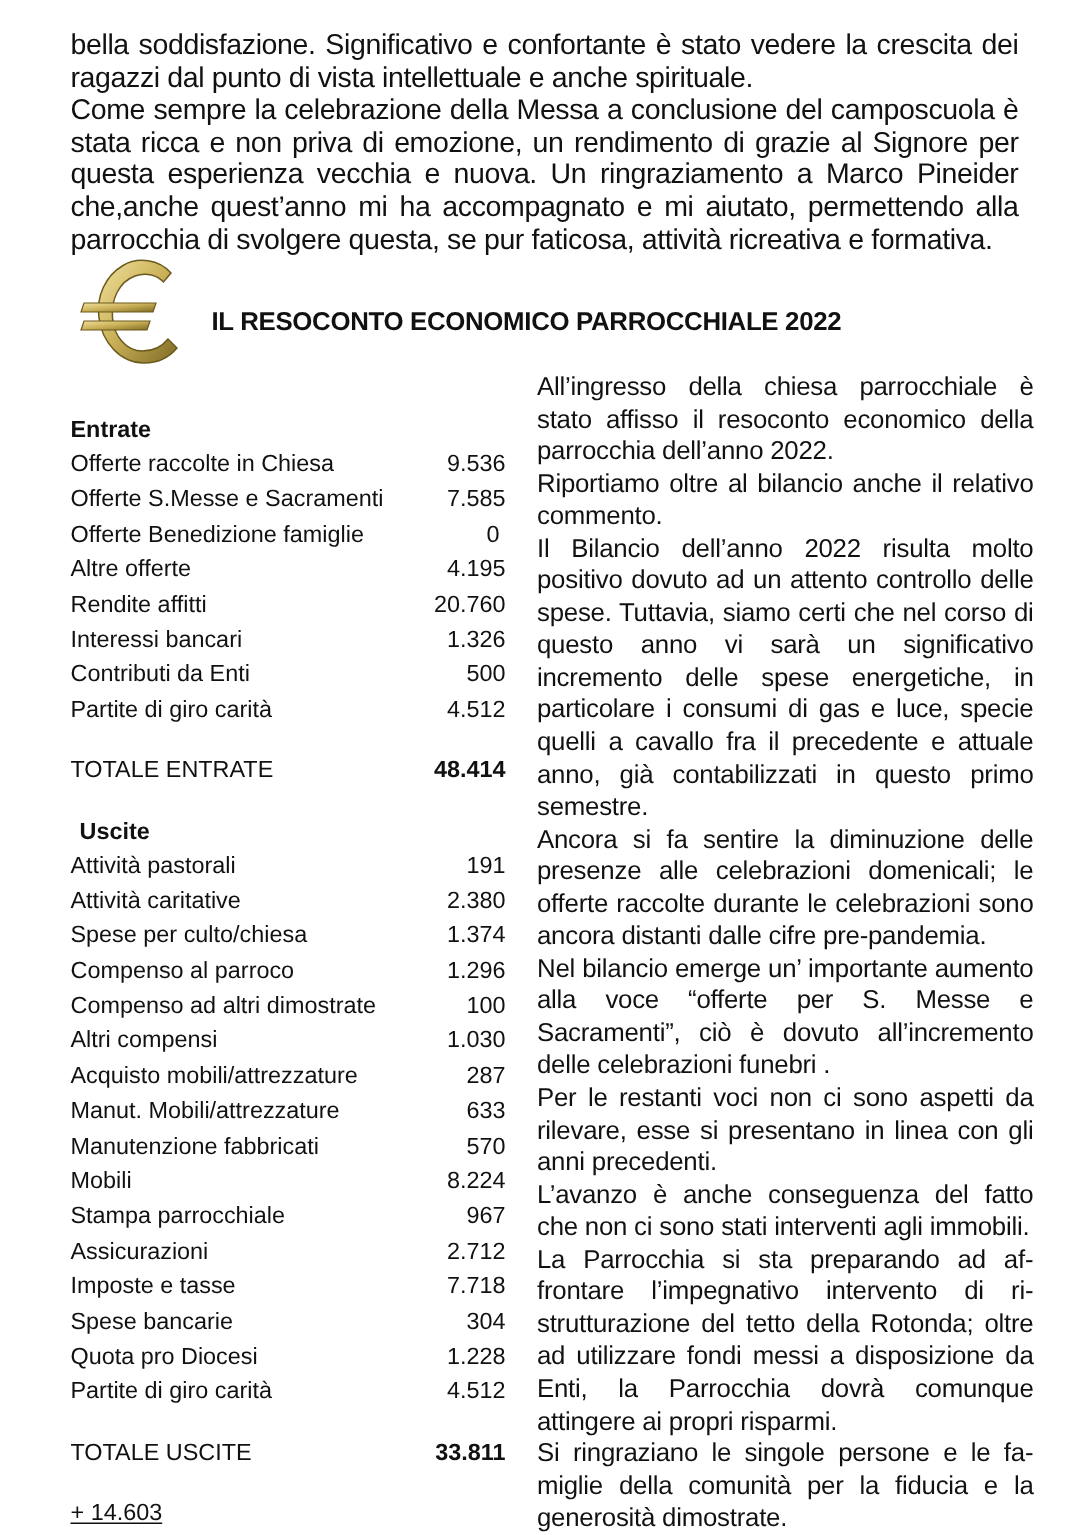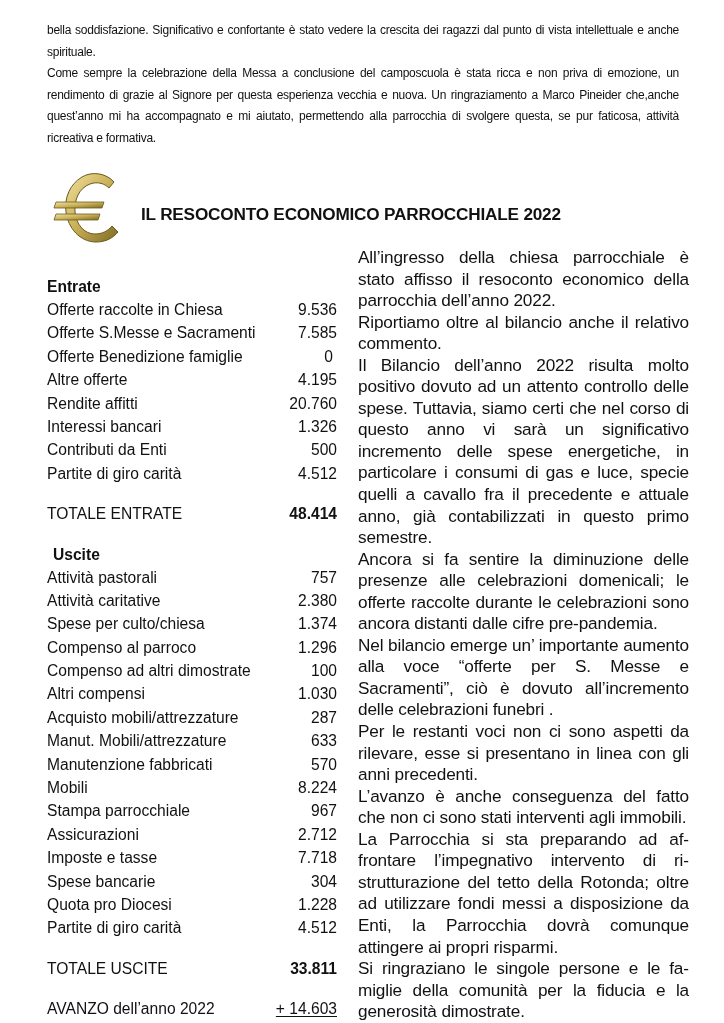--- a/index.html
+++ b/index.html
@@ -2,21 +2,21 @@
 <html><head>
 <meta charset="utf-8">
 <style>
   html, body { margin: 0; padding: 0; background: #ffffff; }
   body {
     width: 724px; height: 1023px; position: relative; overflow: hidden;
     font-family: "Liberation Sans", sans-serif; color: #111111;
   }
   .intro {
     position: absolute; left: 47px; top: 20px; width: 632px;
-    font-size: 12px; line-height: 21.6px; text-align: justify;
+    font-size: 19px; line-height: 21.6px; text-align: justify;
     letter-spacing: -0.25px;
   }
   .intro p { margin: 0; }
   .euro {
     position: absolute; left: 48px; top: 168px; width: 80px; height: 80px;
   }
   .title {
     position: absolute; left: 141px; top: 204px; width: 540px;
     font-size: 17.2px; font-weight: bold; letter-spacing: -0.2px;
     white-space: nowrap;
@@ -102,21 +102,21 @@
   <div class="gap"></div>
   <div class="row total">
       <span>TOTALE ENTRATE</span>
       <span class="val">48.414</span>
     </div>
   <div class="gap"></div>
 
   <div class="sec-head uscite">Uscite</div>
   <div class="row">
       <span>Attività pastorali</span>
-      <span class="val">757</span>
+      <span class="val">191</span>
     </div>
   <div class="row">
       <span>Attività caritative</span>
       <span class="val">2.380</span>
     </div>
   <div class="row">
       <span>Spese per culto/chiesa</span>
       <span class="val">1.374</span>
     </div>
   <div class="row">
@@ -171,21 +171,20 @@
       <span>Partite di giro carità</span>
       <span class="val">4.512</span>
     </div>
   <div class="gap"></div>
   <div class="row total">
       <span>TOTALE USCITE</span>
       <span class="val">33.811</span>
     </div>
   <div class="gap"></div>
   <div class="row avanzo">
-      <span>AVANZO dell’anno 2022</span>
       <span class="val">+ 14.603</span>
     </div>
 </div>
 
 <div class="right">
   <p>All’ingresso della chiesa parrocchiale è stato affisso il resoconto economico del­la parrocchia dell’anno 2022.</p>
   <p>Riportiamo oltre al bilancio anche il rela­tivo commento.</p>
   <p>Il Bilancio dell’anno 2022 risulta molto positivo dovuto ad un attento controllo delle spese. Tuttavia, siamo certi che nel corso di questo anno vi sarà un signi­ficativo incremento delle spese energeti­che, in particolare i consumi di gas e lu­ce, specie quelli a cavallo fra il prece­dente e attuale anno,  già contabilizzati in questo primo semestre.</p>
   <p>Ancora si fa sentire la diminuzione delle presenze alle celebrazioni domenicali; le offerte raccolte durante le celebrazioni sono ancora distanti dalle cifre pre-pandemia.</p>
   <p>Nel bilancio emerge un’ importante au­mento alla voce “offerte per S. Messe e Sacramenti”, ciò è dovuto all’incremento delle celebrazioni funebri .</p>

